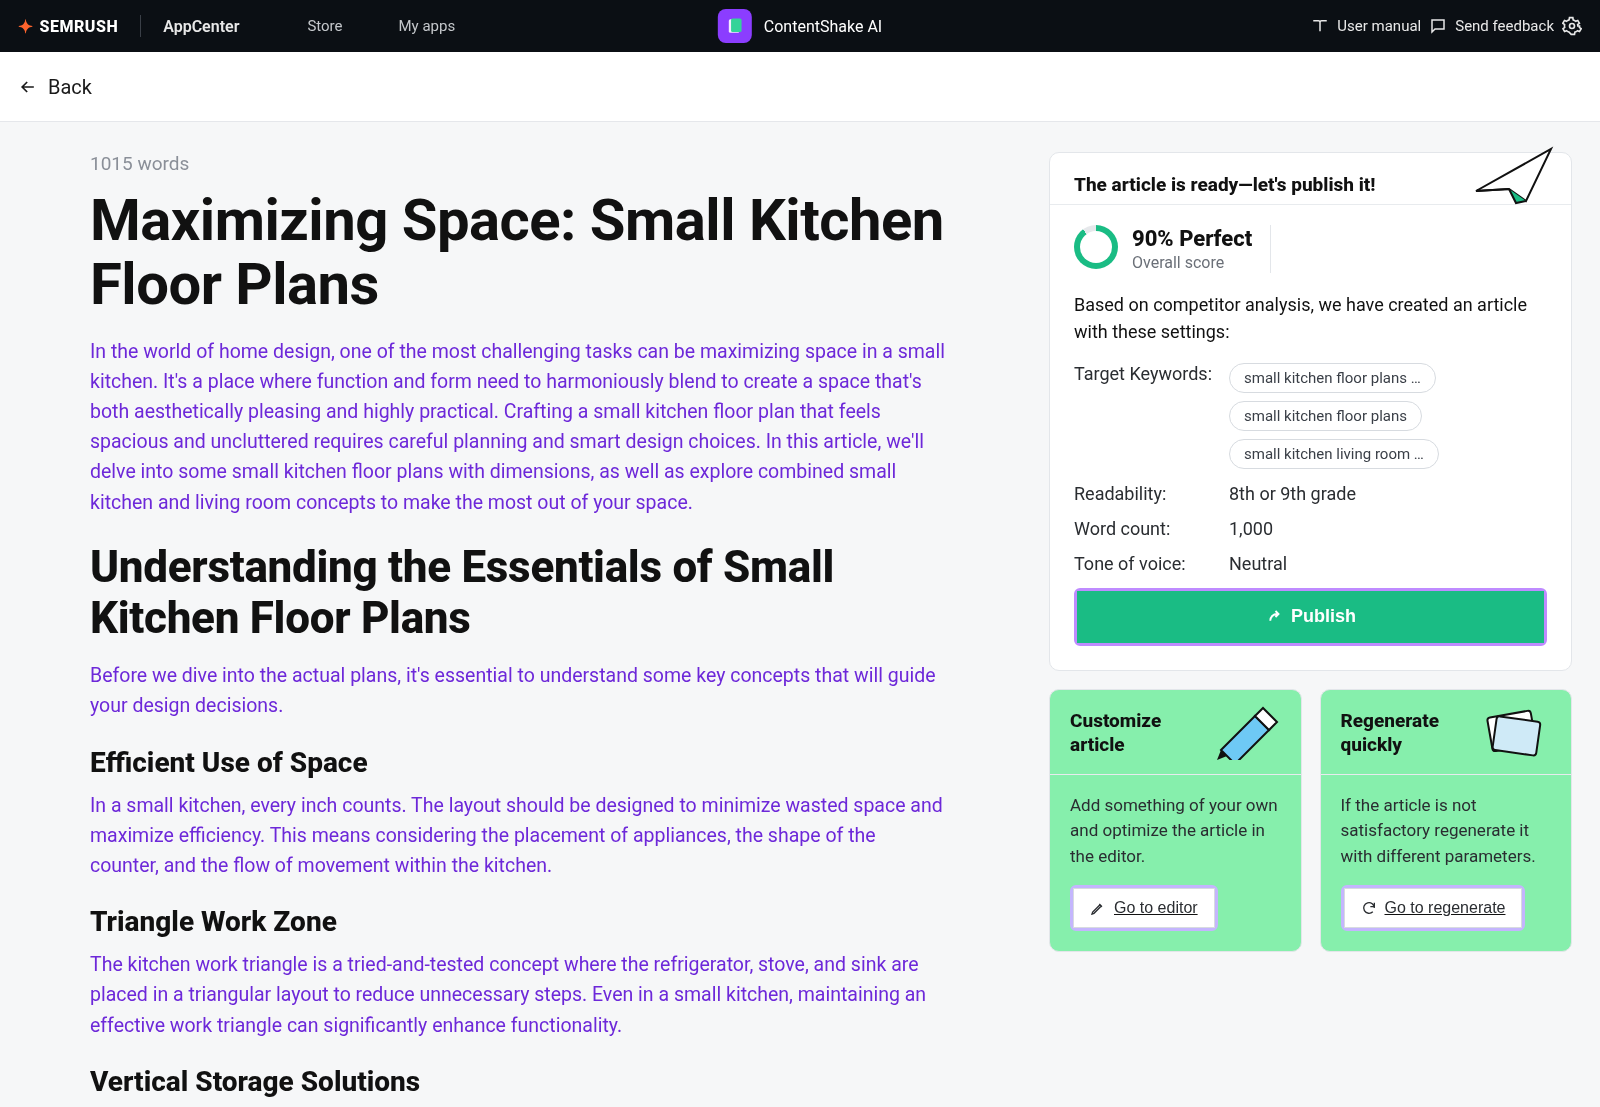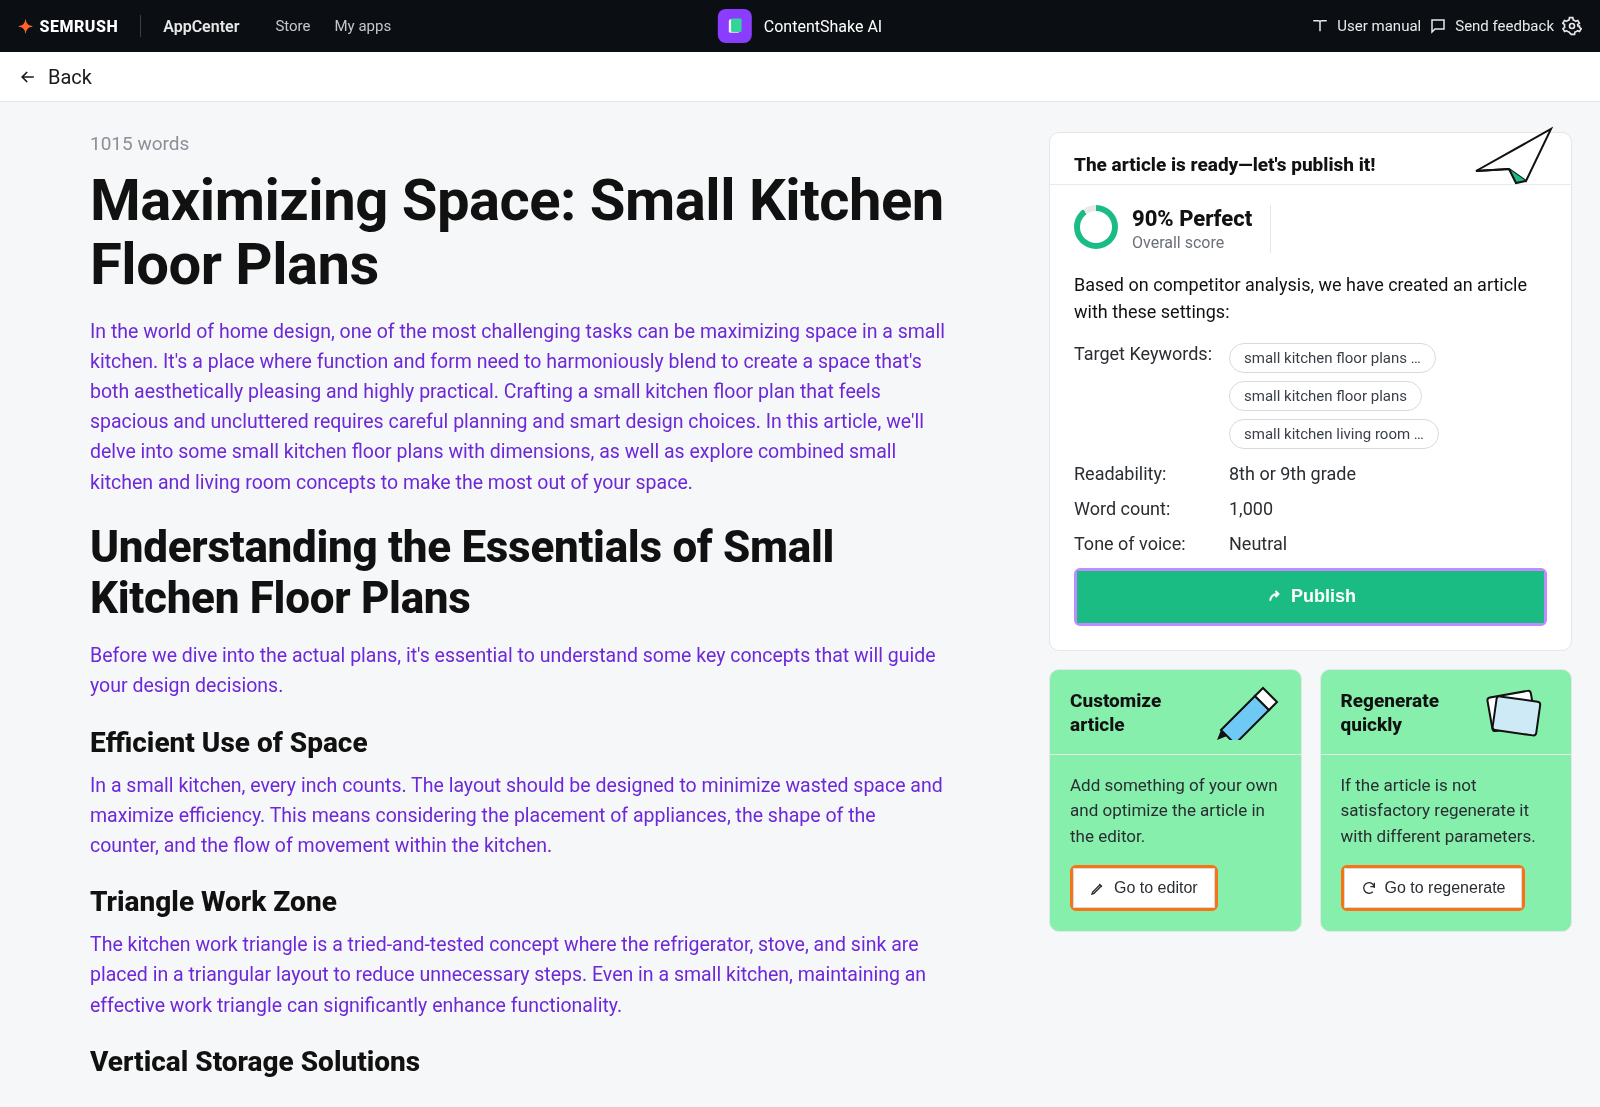--- a/index.html
+++ b/index.html
@@ -4,27 +4,27 @@
 <style>
 * { box-sizing: border-box; margin: 0; padding: 0; }
 body { font-family: -apple-system, BlinkMacSystemFont, "Segoe UI", Roboto, sans-serif; background: #f6f7f8; color: #111; width: 1600px; }
 .topbar { background: #0b0f14; height: 52px; display: flex; align-items: center; padding: 0 18px; color: #fff; }
 .logo-group { display: flex; align-items: center; gap: 10px; }
 .semrush-logo { display: flex; align-items: center; gap: 6px; font-weight: 800; letter-spacing: 0.5px; font-size: 16px; }
 .flame { color: #ff642d; font-size: 18px; }
 .divider-v { width: 1px; height: 22px; background: #3a3f47; margin: 0 12px; }
 .appcenter { font-weight: 600; font-size: 16px; color: #e8e8e8; }
 .navlinks { display: flex; gap: 24px; margin-left: 36px; }
-.navlinks span { color: #c4c7cb; font-size: 15px; cursor: pointer; }
+.navlinks span { color: #c4c7cb; font-size: 15px; cursor: pointer; margin-left: 32px; }
 .center-app { position: absolute; left: 50%; transform: translateX(-50%); display: flex; align-items: center; gap: 12px; }
 .app-icon { width: 34px; height: 34px; background: #8b3dff; border-radius: 8px; display: flex; align-items: center; justify-content: center; color: #fff; font-size: 18px; }
 .top-right { margin-left: auto; display: flex; align-items: center; gap: 8px; }
 .tr-item { display: flex; align-items: center; gap: 8px; color: #e8e8e8; font-size: 15px; cursor: pointer; }
 .icon { display: inline-flex; }
-.backbar { background: #fff; height: 50px; display: flex; align-items: center; padding: 0 18px; border-bottom: 1px solid #e5e7eb; }
+.backbar { background: #fff; height: 70px; display: flex; align-items: center; padding: 0 18px; border-bottom: 1px solid #e5e7eb; }
 .back-btn { display: flex; align-items: center; gap: 10px; font-size: 20px; color: #1a1a1a; cursor: pointer; }
 .main { display: flex; }
 .article-col { flex: 1; padding: 30px 90px 40px 90px; max-width: 1035px; }
 .word-count { color: #8a8f98; font-size: 19px; margin-bottom: 14px; }
 .article-title { font-size: 58px; font-weight: 700; line-height: 1.1; margin-bottom: 20px; letter-spacing: -0.5px; }
 .para { font-size: 19.5px; line-height: 1.55; color: #6d28d9; margin-bottom: 24px; }
 h2.section { font-size: 44px; font-weight: 800; line-height: 1.15; margin: 10px 0 18px; letter-spacing: -0.3px; }
 h3.sub { font-size: 28px; font-weight: 800; margin: 8px 0 12px; }
 .side-col { width: 565px; padding: 30px 28px 40px 14px; }
 .panel { background: #fff; border: 1px solid #e3e6ea; border-radius: 10px; margin-bottom: 18px; }
@@ -47,21 +47,21 @@
 .kw-wrap { display: flex; flex-wrap: wrap; gap: 8px; flex: 1; }
 .kw { border: 1px solid #d7dbe0; border-radius: 16px; padding: 5px 14px; font-size: 15px; color: #3a3f47; }
 .publish-wrap { border: 3px solid #bf8bff; border-radius: 6px; margin-top: 10px; }
 .publish-btn { background: #1abc84; color: #fff; width: 100%; height: 52px; border: none; font-size: 18px; font-weight: 600; display: flex; align-items: center; justify-content: center; gap: 8px; cursor: pointer; }
 .cards-row { display: flex; gap: 18px; }
 .card { flex: 1; background: #86efac; border: 1px solid #e3e6ea; border-radius: 10px; }
 .card-head { padding: 16px 20px 14px; border-bottom: 1px solid #e8ebee; display: flex; justify-content: space-between; align-items: center; gap: 10px; }
 .card-title { font-size: 19px; font-weight: 800; line-height: 1.25; }
 .card-body { padding: 18px 20px 20px; }
 .card-text { font-size: 17px; line-height: 1.5; color: #2a2d31; margin-bottom: 16px; }
-.ghost-btn-wrap { display: inline-block; border: 3px solid #f97316; border-radius: 6px; }
+.ghost-btn-wrap { display: inline-block; border: 3px solid #c4b5fd; border-radius: 6px; text-decoration: underline; }
 .ghost-btn { background: #fff; border: 1px solid #d7dbe0; color: #2a2d31; height: 40px; padding: 0 16px; font-size: 16px; display: flex; align-items: center; gap: 8px; cursor: pointer; }
 svg { display: block; }
 </style>
 </head>
 <body>
 
 <div class="topbar">
   <div class="logo-group">
     <span class="semrush-logo">
       <span class="flame">✦</span>

